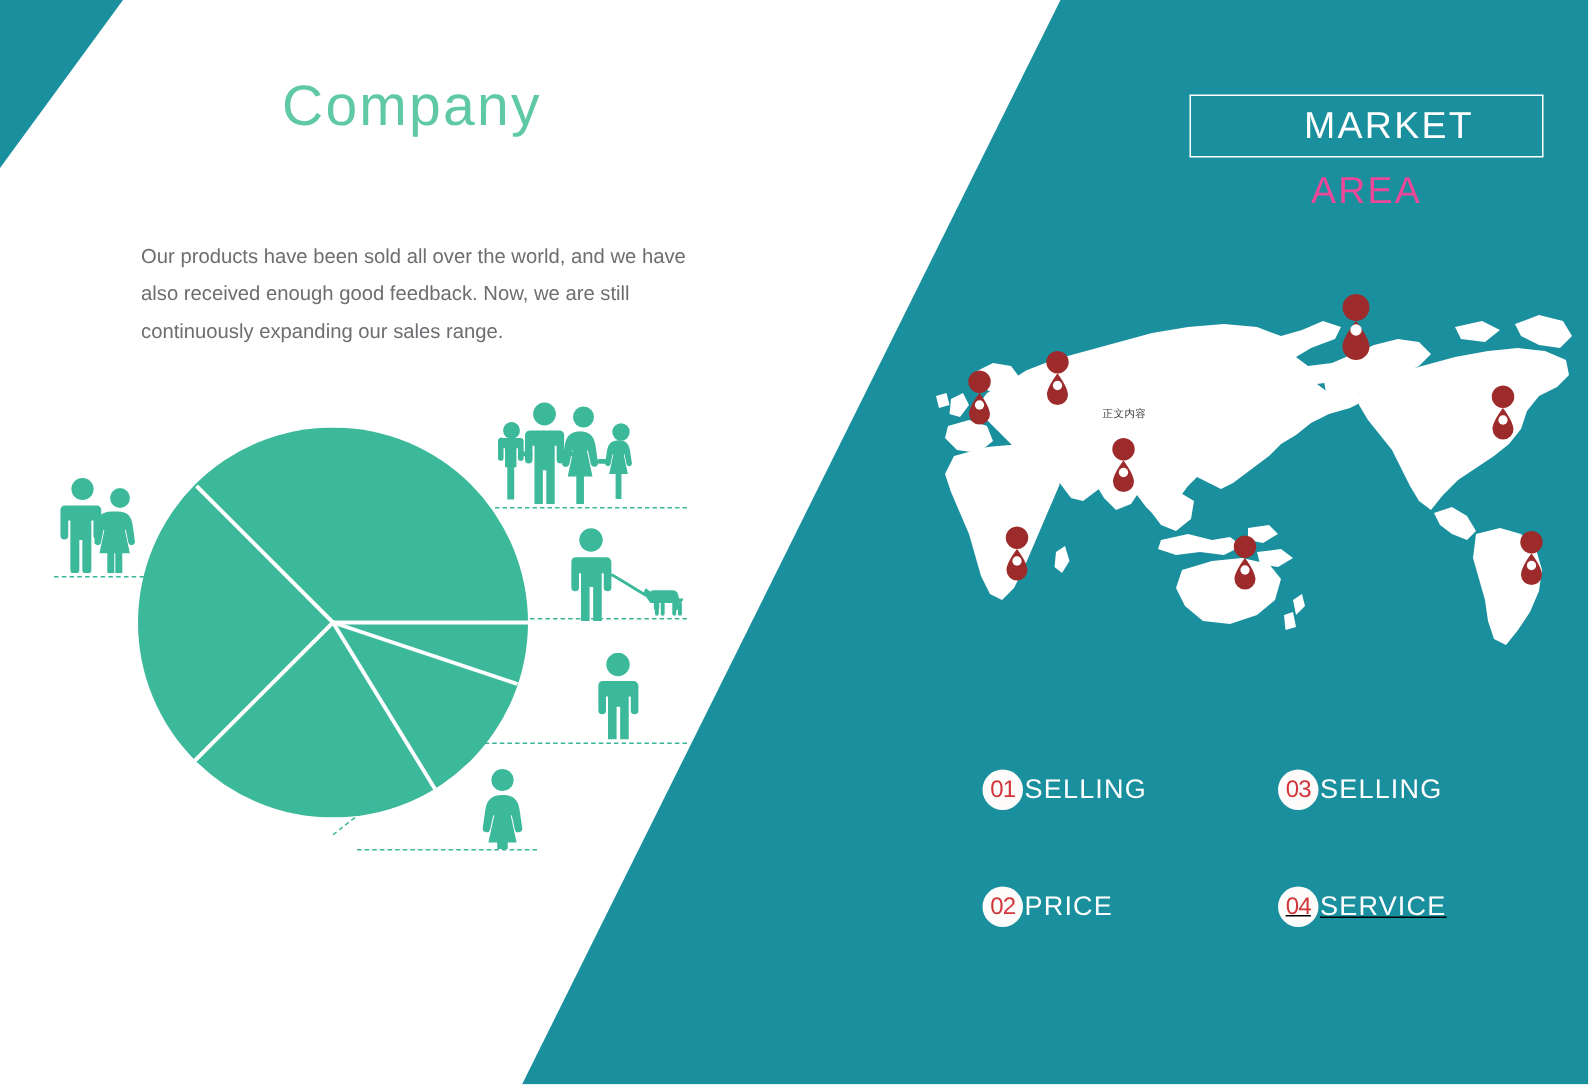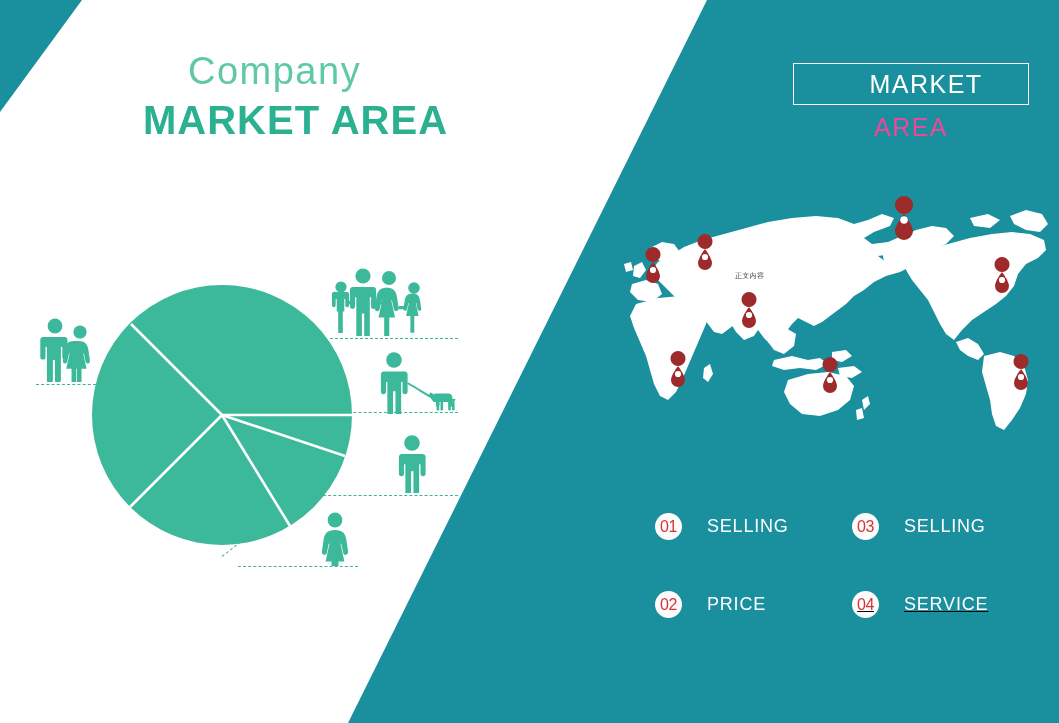--- a/index.html
+++ b/index.html
@@ -108,21 +108,21 @@
     color: #3a3a3a;
     letter-spacing: 0.3px;
     white-space: nowrap;
   }
 
   
   .feature {
     position: absolute;
     display: flex;
     align-items: center;
-    gap: 25px;
+    gap: 1px;
     white-space: nowrap;
     text-align: right;
   }
   .feature .badge {
     position: relative;
     width: 27px; height: 27px;
     border-radius: 50%;
     background: #fdfcfa;
     display: flex;
     align-items: center;
@@ -148,21 +148,21 @@
 
   <svg id="bg-layer" viewBox="0 0 1059 723" preserveAspectRatio="none">
     <rect x="0" y="0" width="1059" height="723" fill="#ffffff"></rect>
     <polygon points="707,0 1059,0 1059,723 348,723" fill="#1a8f9e"></polygon>
     <polygon points="0,0 82,0 0,112" fill="#1a8f9e"></polygon>
   </svg>
 
   <div class="left-panel">
 
     <div class="title-company">Company</div>
-    <div class="title-market-area">MARKET AREA</div>
+    <div class="body-text">Our products have been sold all over the world, and we have also received enough good feedback. Now, we are still continuously expanding our sales range.</div>
 
     <div class="pie-wrap">
       <svg viewBox="0 0 260 260" width="260" height="260">
         <circle cx="130" cy="130" r="130" fill="#3cb89a"></circle>
         <g stroke="#ffffff" stroke-width="2.6" stroke-linecap="butt">
           <line x1="130" y1="130" x2="39" y2="39"></line>
           <line x1="130" y1="130" x2="260" y2="130"></line>
           <line x1="130" y1="130" x2="253" y2="171"></line>
           <line x1="130" y1="130" x2="198" y2="241"></line>
           <line x1="130" y1="130" x2="38" y2="222"></line>

